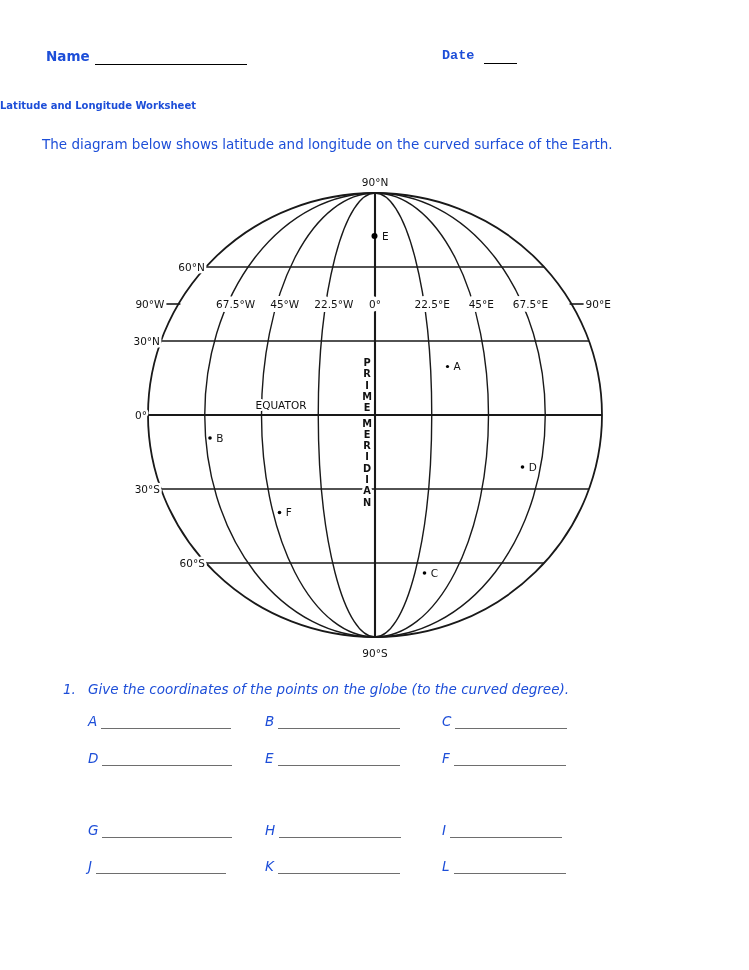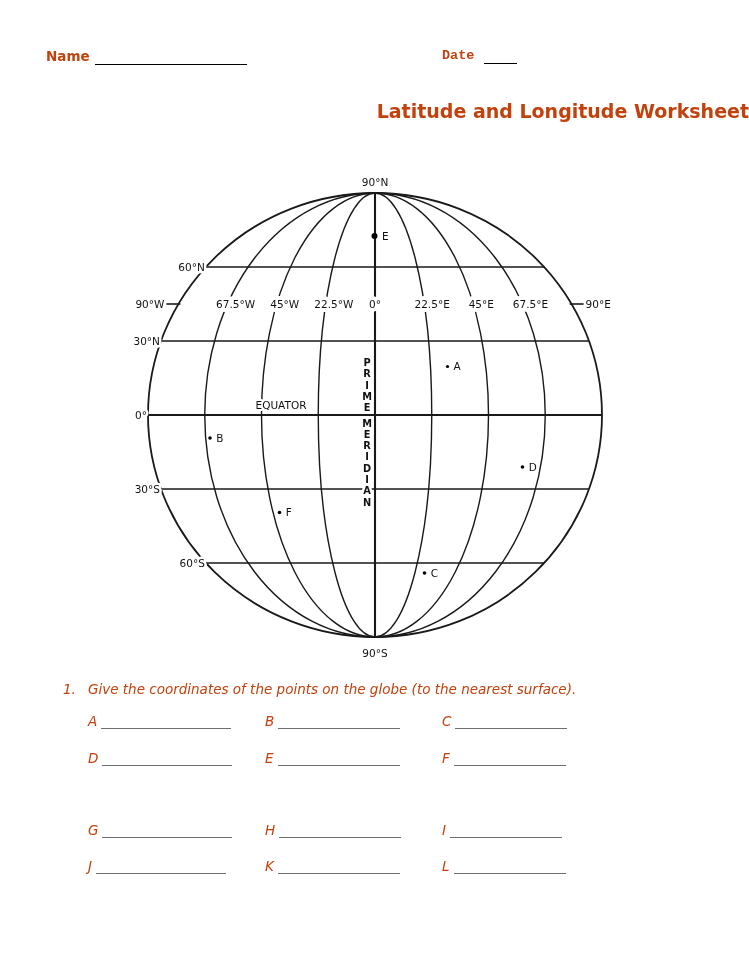--- a/index.html
+++ b/index.html
@@ -1,23 +1,23 @@
 <!DOCTYPE html>
 <html><head>
 <meta charset="utf-8">
 <style>
   html,body{margin:0;padding:0;background:#fff;}
   .page{
     position:relative;width:749px;height:970px;background:#ffffff;
-    font-family:"DejaVu Sans","Liberation Sans",sans-serif;color:#c2410c;overflow:hidden;
+    font-family:"DejaVu Sans","Liberation Sans",sans-serif;color:#1d4ed8;overflow:hidden;
   }
   .abs{position:absolute;}
   .hdr-label{font-weight:bold;font-size:13.5px;}
   .hdr-line{display:inline-block;border-bottom:1.8px solid #000;height:13px;vertical-align:bottom;}
-  .title{left:0;top:100px;width:749px;text-align:right;font-weight:bold;font-size:19px;}
+  .title{left:0;top:100px;width:749px;text-align:left;font-weight:bold;font-size:10px;}
   .intro{left:42px;top:136px;font-size:13.5px;}
   .question{font-style:italic;font-size:13.5px;}
   .q-num{display:inline-block;width:25px;}
   .ans-cell{position:absolute;height:17px;font-style:italic;font-size:13.5px;}
   .blank{display:inline-block;border-bottom:1.4px solid #6e6e6e;height:14px;margin-left:4px;vertical-align:bottom;}
   svg text{font-family:"DejaVu Sans","Liberation Sans",sans-serif;}
 </style>
 </head>
 <body>
 
@@ -27,20 +27,21 @@
     <span class="hdr-label">Name</span>
     <span class="hdr-line" style="width:152px;"></span>
   </div>
   <div class="abs" style="left:442px;top:46px;font-family:Liberation Mono, monospace;">
     <span class="hdr-label">Date</span>
     <span class="hdr-line" style="width:33px;margin-left:0;"></span>
   </div>
 
   <div class="abs title">Latitude and Longitude Worksheet</div>
 
+  <div class="abs intro">The diagram below shows latitude and longitude on the curved surface of the Earth.</div>
 
   <svg id="globe-svg" class="abs" style="left:0;top:0;" width="749" height="970" viewBox="0 0 749 970">
       <line x1="205.8041897025159" y1="267" x2="544.1958102974841" y2="267" stroke="#191919" stroke-width="1.4"></line>
       <line x1="160.98234756087163" y1="341" x2="589.0176524391284" y2="341" stroke="#191919" stroke-width="1.4"></line>
       <line x1="160.98234756087163" y1="489" x2="589.0176524391284" y2="489" stroke="#191919" stroke-width="1.4"></line>
       <line x1="205.8041897025159" y1="563" x2="544.1958102974841" y2="563" stroke="#191919" stroke-width="1.4"></line>
       <ellipse cx="375" cy="415" rx="56.75" ry="222" fill="none" stroke="#191919" stroke-width="1.4"></ellipse>
       <ellipse cx="375" cy="415" rx="113.5" ry="222" fill="none" stroke="#191919" stroke-width="1.4"></ellipse>
       <ellipse cx="375" cy="415" rx="170.25" ry="222" fill="none" stroke="#191919" stroke-width="1.4"></ellipse>
       <ellipse cx="375" cy="415" rx="227" ry="222" fill="none" stroke="#191919" stroke-width="1.8"></ellipse>
@@ -86,21 +87,21 @@
       <text x="430.8" y="576.8" fill="#111" font-size="10.5" text-anchor="start" style="paint-order:stroke;stroke:#ffffff;stroke-width:3px;stroke-linejoin:round;">C</text>
       <circle cx="522.5" cy="467" r="1.8" fill="#000"></circle>
       <text x="528.8" y="470.8" fill="#111" font-size="10.5" text-anchor="start" style="paint-order:stroke;stroke:#ffffff;stroke-width:3px;stroke-linejoin:round;">D</text>
       <circle cx="374.5" cy="236" r="3" fill="#000"></circle>
       <text x="382" y="239.8" fill="#111" font-size="10.5" text-anchor="start" style="paint-order:stroke;stroke:#ffffff;stroke-width:3px;stroke-linejoin:round;">E</text>
       <circle cx="279.5" cy="512.5" r="1.8" fill="#000"></circle>
       <text x="285.8" y="516.3" fill="#111" font-size="10.5" text-anchor="start" style="paint-order:stroke;stroke:#ffffff;stroke-width:3px;stroke-linejoin:round;">F</text>
     </svg>
 
   <div class="abs question" style="left:63px;top:681px;">
-    <span class="q-num">1.</span><span>Give the coordinates of the points on the globe (to the nearest surface).</span>
+    <span class="q-num">1.</span><span>Give the coordinates of the points on the globe (to the curved degree).</span>
   </div>
 
   <div id="answers">
       <div class="ans-cell" style="left: 88px; top: 713px;"><span>A</span><span class="blank" style="width: 130px;"></span></div>
       <div class="ans-cell" style="left: 265px; top: 713px;"><span>B</span><span class="blank" style="width: 122px;"></span></div>
       <div class="ans-cell" style="left: 442px; top: 713px;"><span>C</span><span class="blank" style="width: 112px;"></span></div>
       <div class="ans-cell" style="left: 88px; top: 749.5px;"><span>D</span><span class="blank" style="width: 130px;"></span></div>
       <div class="ans-cell" style="left: 265px; top: 749.5px;"><span>E</span><span class="blank" style="width: 122px;"></span></div>
       <div class="ans-cell" style="left: 442px; top: 749.5px;"><span>F</span><span class="blank" style="width: 112px;"></span></div>
       <div class="ans-cell" style="left: 88px; top: 822px;"><span>G</span><span class="blank" style="width: 130px;"></span></div>

